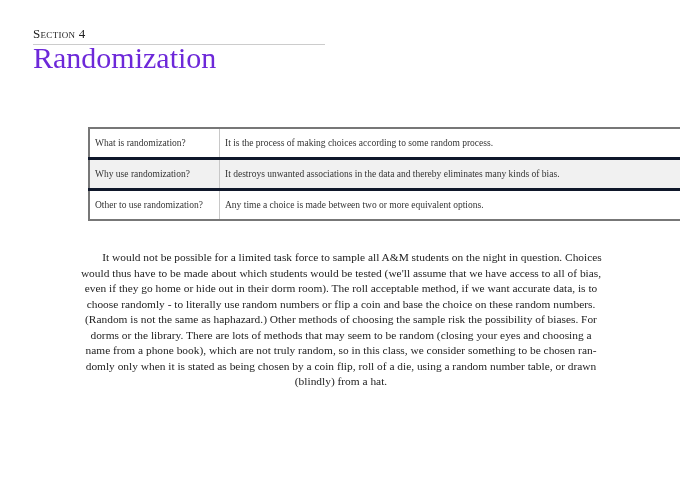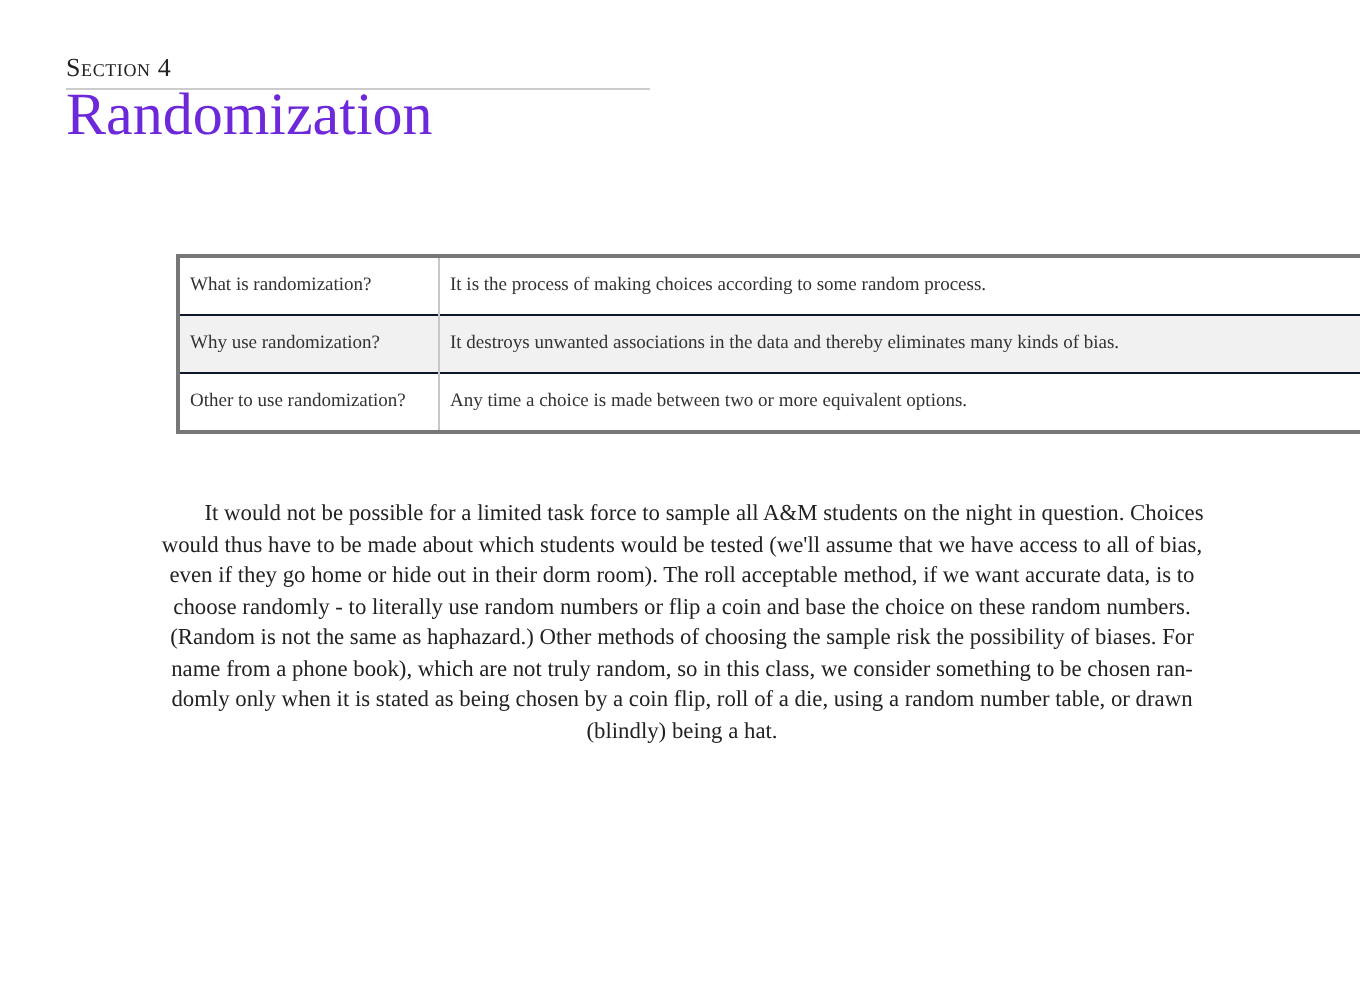--- a/index.html
+++ b/index.html
@@ -52,21 +52,21 @@
       width: 635px;
       border-collapse: collapse;
       border: 2px solid #777777;
       font-family: "Liberation Serif", serif;
       font-size: 9.5px;
       color: #333;
     }
     .summary-table td {
       height: 28px;
       padding: 0 0 0 5px;
-      border-top: 1px solid #0f172a;
+      border-top: 3px solid #0f172a;
       vertical-align: middle;
       white-space: nowrap;
     }
     .summary-table tr:first-child td {
       border-top: none;
     }
     .summary-table td.q {
       width: 124px;
       border-right: 1px solid #c8c8c8;
     }
@@ -129,18 +129,19 @@
     </tr>
   </tbody>
 </table>
 
 <p class="body-text" style="text-indent:0;">
   <span class="line first">It would not be possible for a limited task force to sample all A&amp;M students on the night in question. Choices</span>
   <span class="line rest">would thus have to be made about which students would be tested (we'll assume that we have access to all of bias,</span>
   <span class="line rest">even if they go home or hide out in their dorm room). The roll acceptable method, if we want accurate data, is to</span>
   <span class="line rest">choose randomly - to literally use random numbers or flip a coin and base the choice on these random numbers.</span>
   <span class="line rest">(Random is not the same as haphazard.) Other methods of choosing the sample risk the possibility of biases. For</span>
+  <span class="line rest">dorms or the library. There are lots of methods that may seem to be random (closing your eyes and choosing a</span>
   <span class="line rest">name from a phone book), which are not truly random, so in this class, we consider something to be chosen ran-</span>
   <span class="line rest">domly only when it is stated as being chosen by a coin flip, roll of a die, using a random number table, or drawn</span>
-  <span class="line rest">(blindly) being a hat.</span>
+  <span class="line rest">(blindly) from a hat.</span>
 </p>
 
 <div class="page-number">139</div>
 
 </body></html>

